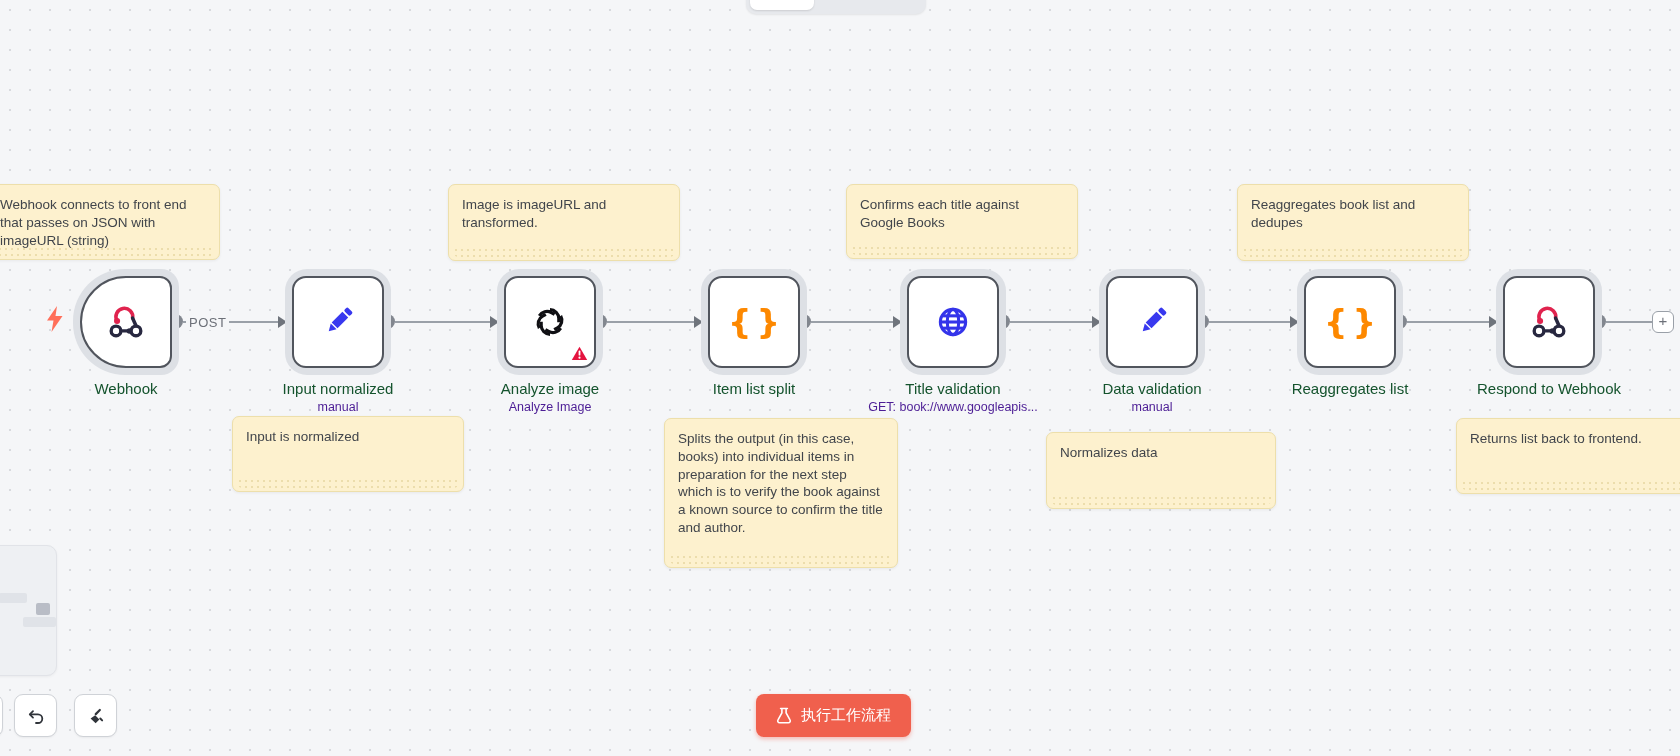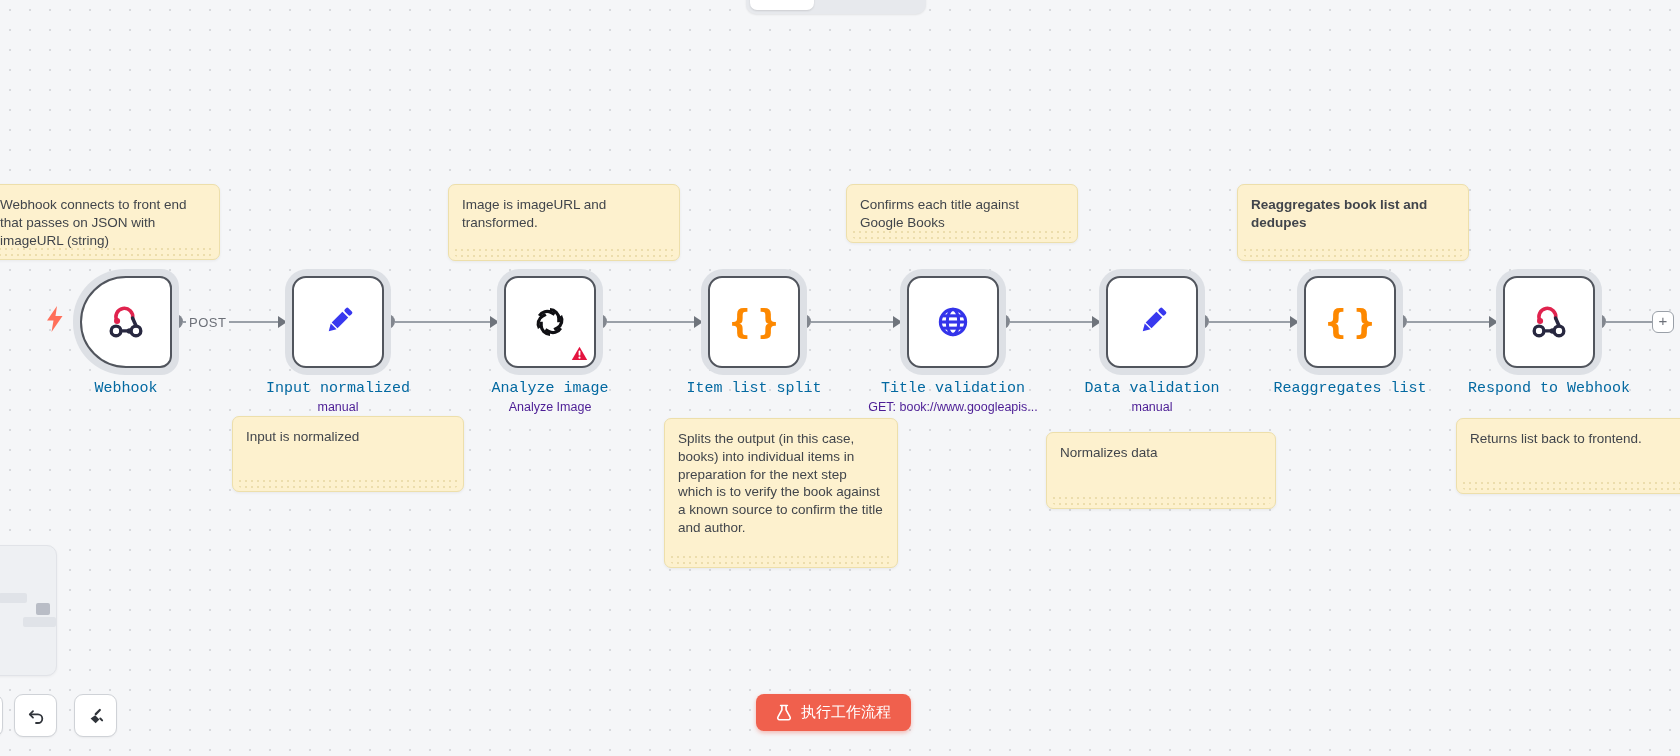--- a/index.html
+++ b/index.html
@@ -17,21 +17,21 @@
   .tab { padding:6px 14px 7px; font-size:12px; color:#555b64; border-radius:7px; white-space:nowrap; cursor:pointer; }
   .tab.active { background:#ffffff; color:#2d3138; box-shadow:0 1px 2px rgba(0,0,0,.12); }
   
   .node { position:absolute; top:269px; width:106px; height:106px; }
   .node-ring { width:106px; height:106px; background:#dde0e5; border-radius:22px; padding:7px; }
   .node-box { width:92px; height:92px; background:#ffffff; border:2px solid #51555d; border-radius:14px;
               display:flex; align-items:center; justify-content:center; position:relative; }
   .node.webhook-shape .node-ring { border-radius:52px 18px 18px 52px; }
   .node.webhook-shape .node-box { border-radius:46px 12px 12px 46px; }
   .node-label { position:absolute; top:111px; left:50%; transform:translateX(-50%);
-                font-size:15px; color:#0369a1; white-space:nowrap; text-align:center;font-family:Liberation Mono, monospace; }
+                font-size:15px; color:#14532d; white-space:nowrap; text-align:center; }
   .node-sub { position:absolute; top:131px; left:50%; transform:translateX(-50%);
               font-size:12.5px; color:#4c1d95; white-space:nowrap; text-align:center; }
   .braces { font-family:"DejaVu Sans",sans-serif; font-weight:700; font-size:33px; color:#fd8800; letter-spacing:5px; padding-left:5px; }
   .warn-badge { position:absolute; right:6px; bottom:5px; }
   
   .conn-line { position:absolute; top:321px; height:2px; background:#9aa0a8; }
   .out-dot { position:absolute; top:314px; width:15px; height:15px; border-radius:50%; background:#82878f; }
   .in-arrow { position:absolute; top:315px; }
   .post-label { position:absolute; left:186px; top:315px; font-size:13px; letter-spacing:.5px;
                 color:#6c7078; background:#f5f6f8; padding:0 3px; }
@@ -39,21 +39,21 @@
               border:1.6px solid #9aa0a8; border-radius:6px; color:#6c7078; font-size:15px; line-height:18px;
               text-align:center; cursor:pointer; }
   
   .sticky { position:absolute; background:#fdf1ce; border:1px solid #eddfab; border-radius:7px;
             padding:11px 13px; font-size:13.5px; line-height:1.32; color:#41454b;
             box-shadow:0 1px 3px rgba(0,0,0,.06); cursor:pointer; }
   .sticky::after { content:""; position:absolute; left:4px; right:4px; bottom:3px; height:10px;
             background-image:radial-gradient(circle,#e9d9a4 1px,transparent 1.2px); background-size:6px 6px;
             border-radius:0 0 5px 5px; opacity:.8; }
   
-  .execute-btn { position:absolute; left:756px; top:694px; height:37px; padding:0 20px;
+  .execute-btn { position:absolute; left:756px; top:694px; height:43px; padding:0 20px;
                  background:#f0604d; color:#fff; border:none; border-radius:8px; font-size:15px;
                  font-family:"Liberation Sans",sans-serif; display:flex; align-items:center; gap:9px;
                  box-shadow:0 2px 4px rgba(240,96,77,.4); cursor:pointer; }
   .sq-btn { position:absolute; top:694px; width:43px; height:43px; background:#fff; border:1px solid #cfd2d7;
             border-radius:9px; display:flex; align-items:center; justify-content:center; cursor:pointer;
             box-shadow:0 1px 2px rgba(0,0,0,.05); }
   
   .minimap { position:absolute; left:-14px; top:545px; width:71px; height:131px; background:#eef0f3;
              border:1px solid #e1e3e8; border-radius:10px; box-shadow:0 1px 3px rgba(0,0,0,.05); }
   .mini-shape { position:absolute; border-radius:2px; }
@@ -63,22 +63,22 @@
 <body>
 
 <div class="tabbar">
   <div class="tab active">编辑器</div>
   <div class="tab">执行</div>
   <div class="tab">评估</div>
 </div>
 
 <div class="sticky" style="left:-14px;top:184px;width:234px;height:76px;"><span>Webhook connects to front end that passes on JSON with imageURL (string)</span></div>
 <div class="sticky" style="left:448px;top:184px;width:232px;height:77px;"><span>Image is imageURL and transformed.</span></div>
-<div class="sticky" style="left:846px;top:184px;width:232px;height:59px;"><span>Confirms each title against Google Books</span></div>
-<div class="sticky" style="left:1237px;top:184px;width:232px;height:77px;font-weight:bold;"><span>Reaggregates book list and dedupes</span></div>
+<div class="sticky" style="left:846px;top:184px;width:232px;height:75px;"><span>Confirms each title against Google Books</span></div>
+<div class="sticky" style="left:1237px;top:184px;width:232px;height:77px;"><span>Reaggregates book list and dedupes</span></div>
 <div class="sticky" style="left:232px;top:416px;width:232px;height:76px;"><span>Input is normalized</span></div>
 <div class="sticky" style="left:664px;top:418px;width:234px;height:150px;"><span>Splits the output (in this case, books) into individual items in preparation for the next step which is to verify the book against a known source to confirm the title and author.</span></div>
 <div class="sticky" style="left:1046px;top:432px;width:230px;height:77px;"><span>Normalizes data</span></div>
 <div class="sticky" style="left:1456px;top:418px;width:238px;height:76px;"><span>Returns list back to frontend.</span></div>
 
 <div class="conn-line" style="left:183px;width:96px;"></div>
 <div class="conn-line" style="left:395px;width:95px;"></div>
 <div class="conn-line" style="left:607px;width:87px;"></div>
 <div class="conn-line" style="left:811px;width:82px;"></div>
 <div class="conn-line" style="left:1010px;width:82px;"></div>

